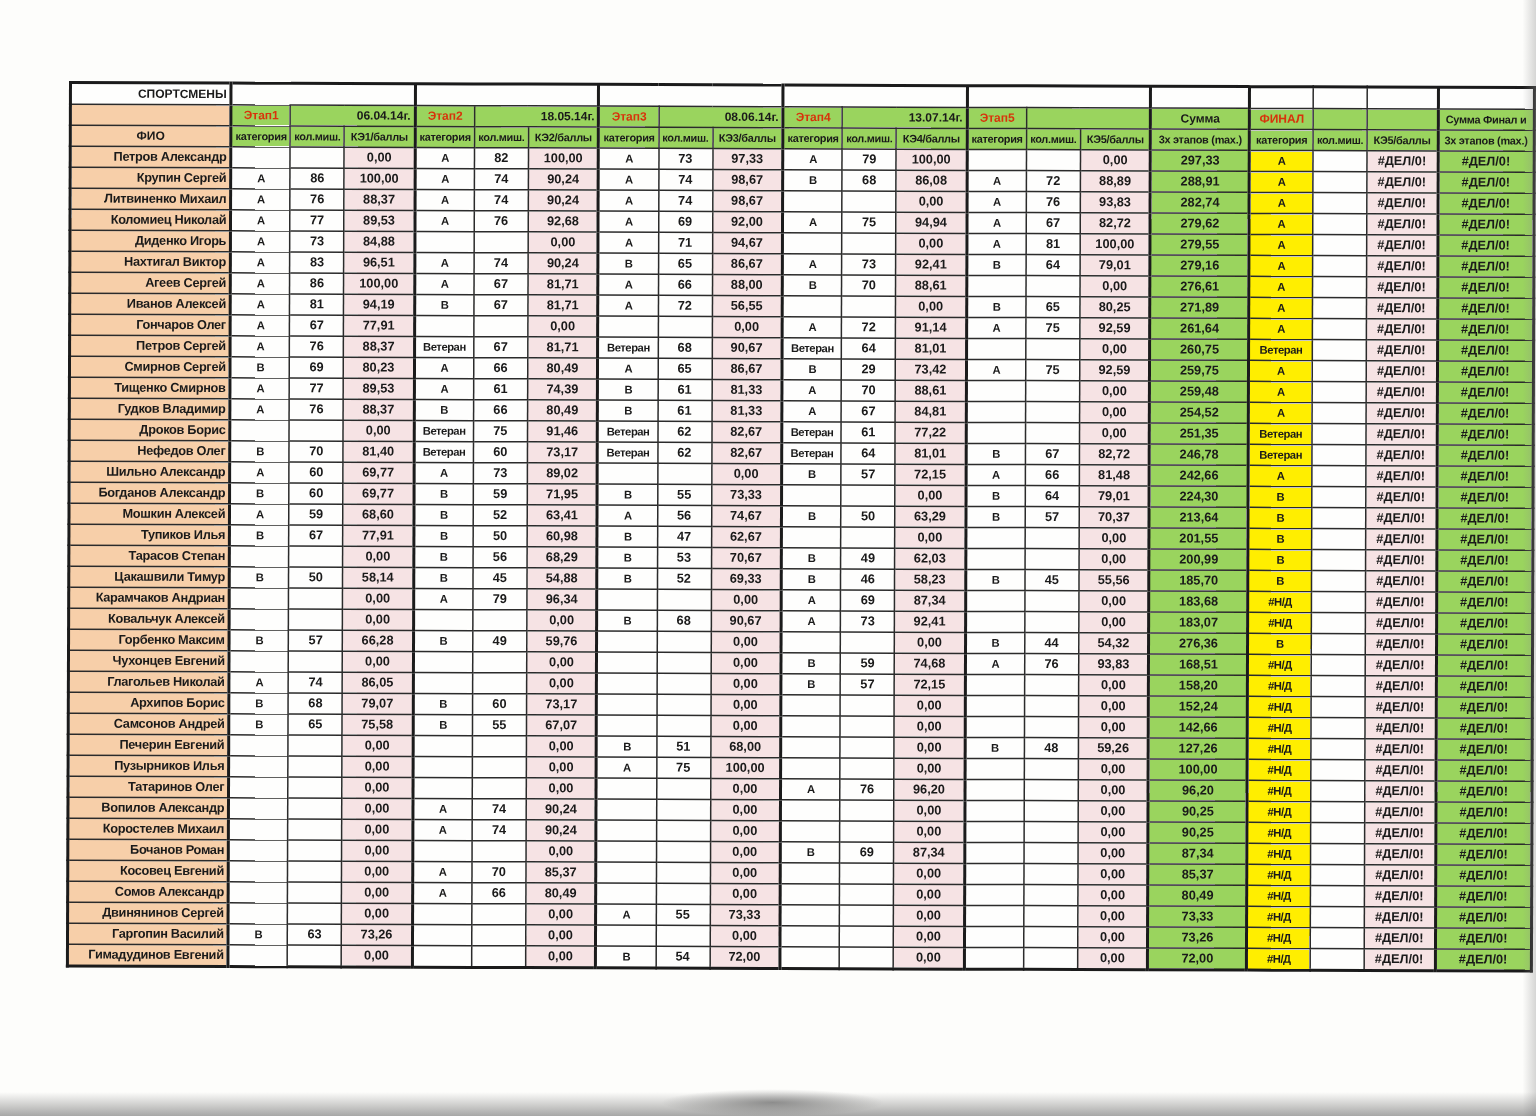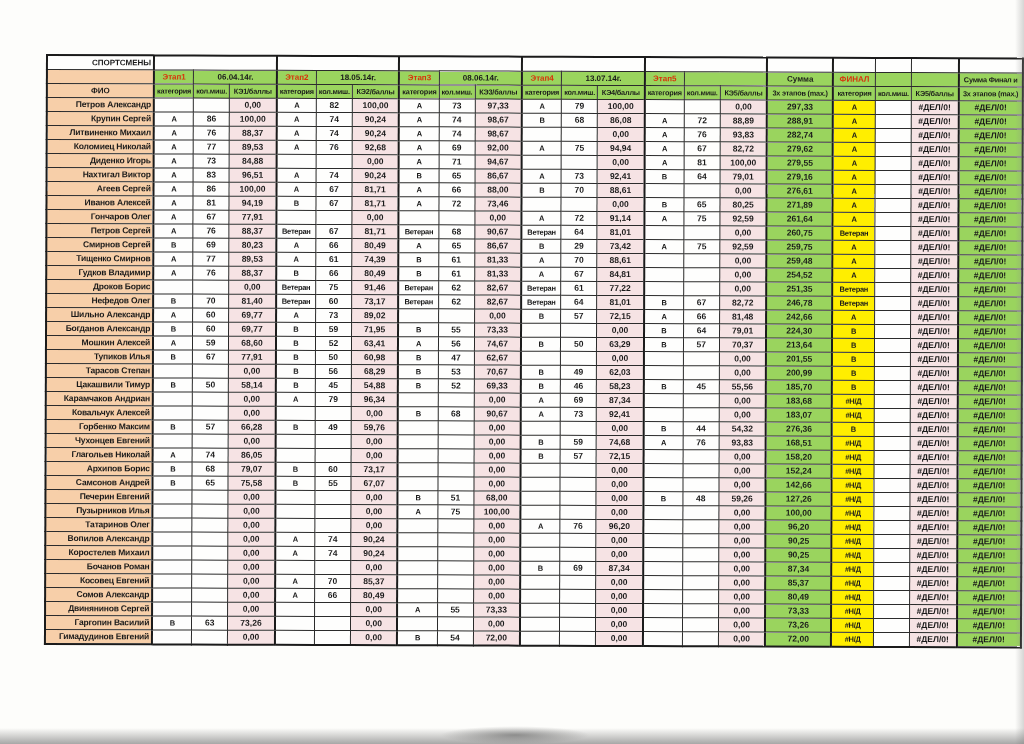--- a/index.html
+++ b/index.html
@@ -11,21 +11,21 @@
         overflow:hidden;white-space:nowrap;text-align:center;font-weight:600;color:#1a1a1a;}
   thead td,thead th{font-size:8px;font-weight:700;}
   .hsm{font-size:7.3px;letter-spacing:-0.2px;}
   .white{background:#fefefd;}
   .green{background:#9ad45e;}
   .tan{background:#f7cfa9;}
   .pink{background:#f6e3e4;}
   .yellow{background:#ffee00;}
   .red{color:#d8330b;font-weight:700;}
   .name{text-align:right;padding-left:3px;font-weight:700;letter-spacing:-0.2px;}
-  .date{text-align:center;padding-left:3px;}
+  .date{text-align:right;padding-left:3px;}
   .bold{font-weight:700;}
   .gl{border-left:2px solid #1b1b1b;}
   .cat{font-size:7.5px;letter-spacing:-0.3px;}
   .title-cell{background:#fefefd;font-weight:700;font-size:8px;padding-left:44px;}
   .shadow-bottom{position:absolute;left:0;right:0;bottom:0;height:16px;
     background:linear-gradient(to bottom,rgba(0,0,0,0),rgba(110,110,110,0.6));}
   .shadow-right{position:absolute;top:0;right:0;bottom:0;width:9px;
     background:linear-gradient(to right,rgba(0,0,0,0),rgba(140,140,140,0.35));}
   .smudge{position:absolute;left:440px;bottom:0;width:150px;height:18px;
     background:radial-gradient(ellipse at center,rgba(80,80,80,0.55),rgba(80,80,80,0) 70%);}
@@ -279,21 +279,21 @@
         <tr>
           <td class="tan name">Иванов Алексей</td>
           <td class="white cat gl">А</td>
           <td class="white">81</td>
           <td class="pink">94,19</td>
           <td class="white cat gl">В</td>
           <td class="white">67</td>
           <td class="pink">81,71</td>
           <td class="white cat gl">А</td>
           <td class="white">72</td>
-          <td class="pink">73,46</td>
+          <td class="pink">56,55</td>
           <td class="white cat gl"></td>
           <td class="white"></td>
           <td class="pink">0,00</td>
           <td class="white cat gl">В</td>
           <td class="white">65</td>
           <td class="pink">80,25</td>
           <td class="green bold gl">271,89</td>
           <td class="yellow bold cat gl">А</td>
           <td class="white"></td>
           <td class="pink bold">#ДЕЛ/0!</td>

